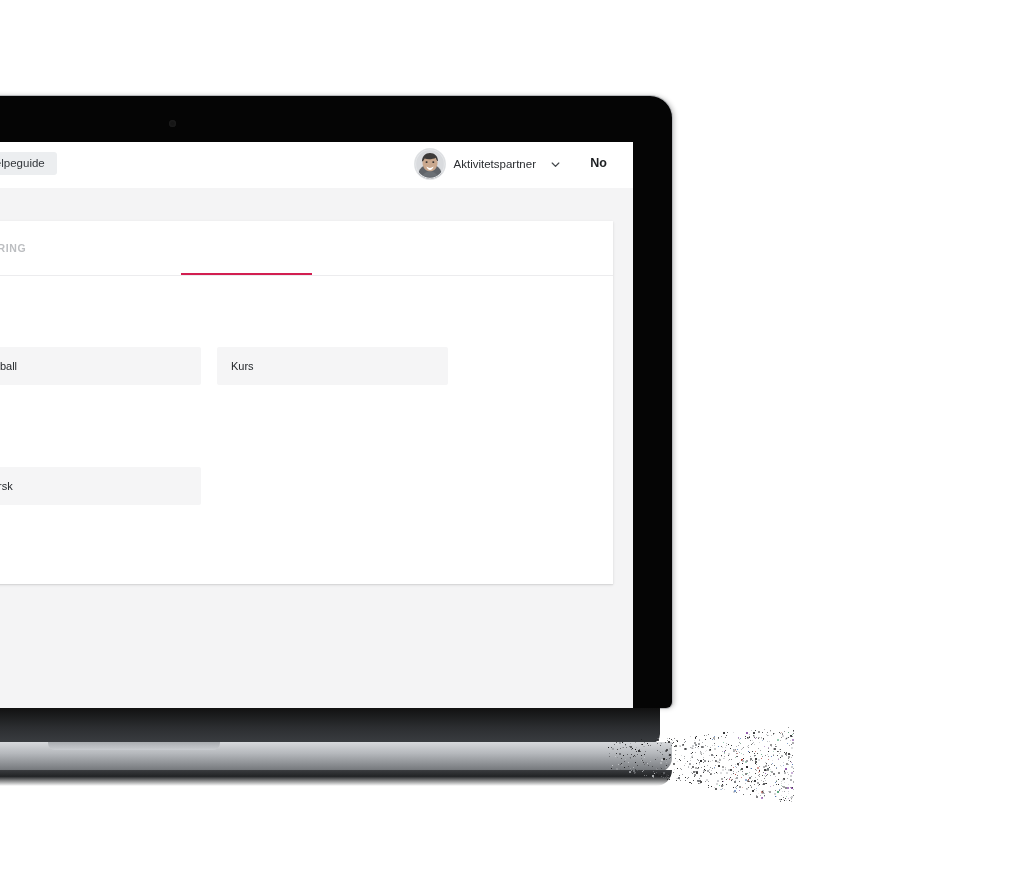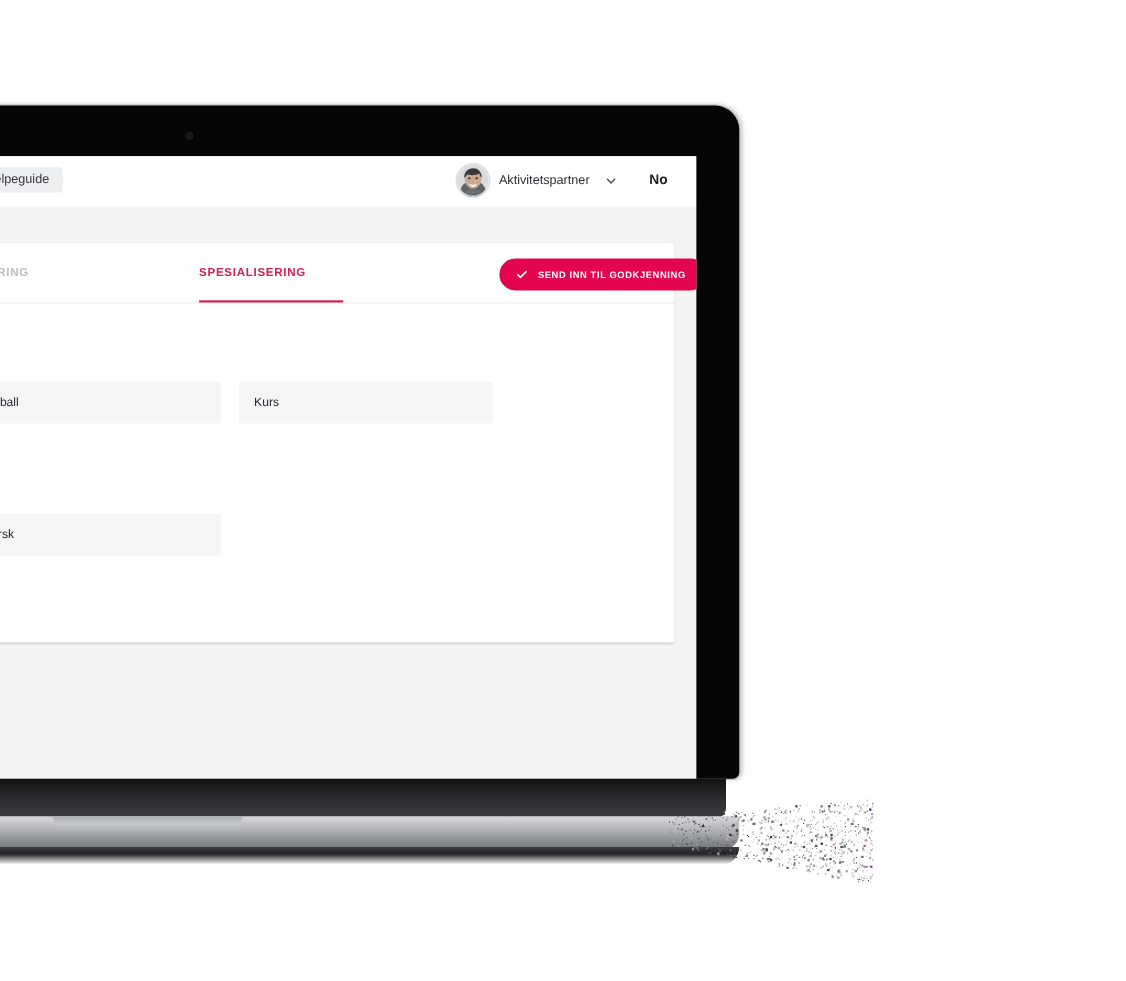--- a/index.html
+++ b/index.html
@@ -316,29 +316,22 @@
 
       <div id="lang-switch">No</div>
     </div>
 
     <div id="page-body">
 
       <div id="content-card">
 
         <div id="tabs-row">
           <div class="tab" id="tab-erfaring">SERINGER, KURS &amp; ERFARING</div>
-          <div class="tab" id="tab-spesialisering">SPESIALISERING</div>
           <div id="tab-underline"></div>
 
-          <button id="submit-button">
-            <svg id="submit-check" viewBox="0 0 12 12" aria-hidden="true">
-              <path d="M1.8 6.2 4.5 8.9 10.2 3.2" fill="none" stroke="#ffffff" stroke-width="1.5" stroke-linecap="round" stroke-linejoin="round"></path>
-            </svg>
-            <span>SEND INN TIL GODKJENNING</span>
-          </button>
         </div>
 
         <div id="form-area">
 
           <div class="form-row" id="row-1">
 
             <div class="field-box" id="field-b1">
               <span class="field-text">Fotball</span>
             </div>
             <div class="field-box" id="field-c1">

